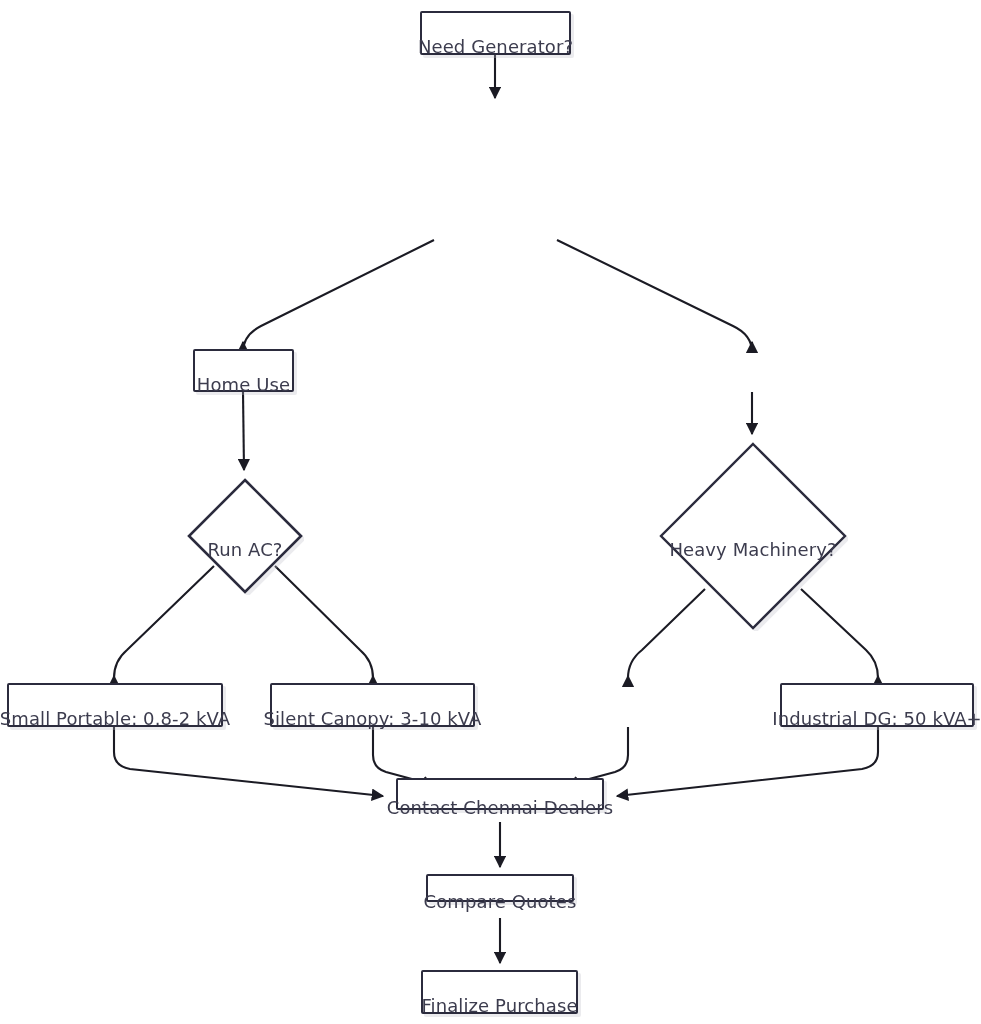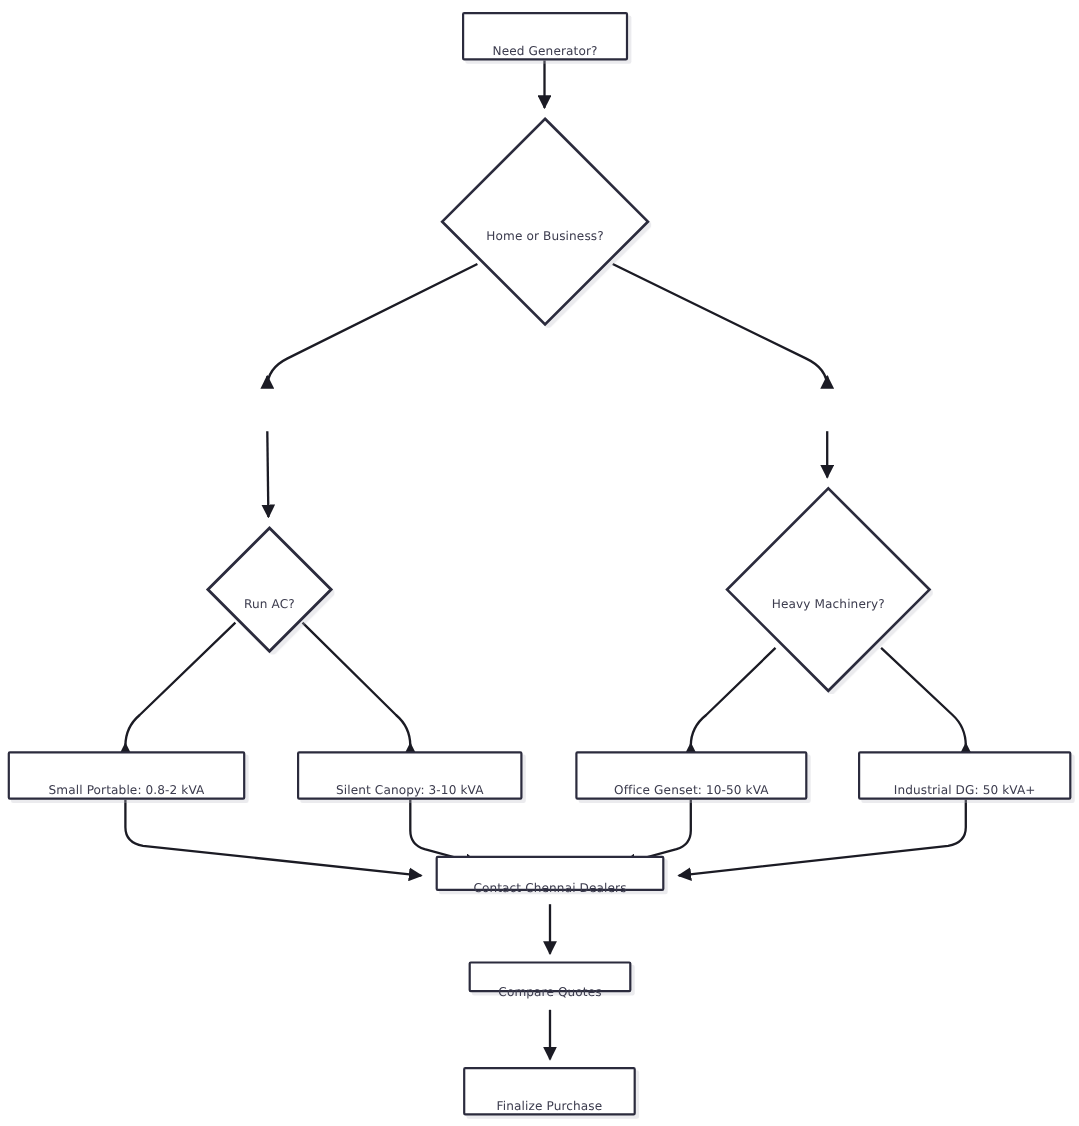--- a/index.html
+++ b/index.html
@@ -35,21 +35,21 @@
     text-align: center;
   }
   .node-box {
     background: #ffffff;
     border: 2px solid #2b2b3d;
     border-radius: 2px;
     box-shadow: 3px 3px 0 0 rgba(190,190,200,0.30);
   }
   .node-label {
     color: #3c3c4e;
-    font-size: 11px;
+    font-size: 18px;
     line-height: 1.1;
     letter-spacing: 0.1px;
     white-space: nowrap;
     font-family: "DejaVu Sans", "Liberation Sans", sans-serif;
     margin-top: 28px;
   }
   .node-decision {
     background: transparent;
     border: none;
   }
@@ -107,27 +107,24 @@
       <path d="M 500 822 L 500 867"></path>
 
       <path d="M 500 918 L 500 963"></path>
     </g>
   </svg>
 
   <div class="node node-box" style="left:420px; top:11px; width:151px; height:44px;">
     <span class="node-label">Need Generator?</span>
   </div>
 
-  <div class="node node-decision" style="left:399px; top:105px; width:193px; height:193px;">
-    <svg class="diamond-shape" viewBox="0 0 193 193" preserveAspectRatio="none">
-      <polygon points="96.5,3 190,96.5 96.5,190 3,96.5" fill="#ffffff" stroke="#2b2b3d" stroke-width="2.4" style="filter: drop-shadow(3px 3px 0 rgba(190,190,200,0.30));"></polygon>
-    </svg>
-    <span class="node-label">Home or Business?</span>
+
+  <div class="node node-box" style="left:193px; top:349px; width:101px; height:43px;">
+    <span class="node-label">Home Use</span>
   </div>
-
 
 
   <div class="node node-decision" style="left:186px; top:477px; width:118px; height:118px;">
     <svg class="diamond-shape" viewBox="0 0 118 118" preserveAspectRatio="none">
       <polygon points="59,3 115,59 59,115 3,59" fill="#ffffff" stroke="#2b2b3d" stroke-width="2.6" style="filter: drop-shadow(3px 3px 0 rgba(190,190,200,0.30));"></polygon>
     </svg>
     <span class="node-label">Run AC?</span>
   </div>
 
   <div class="node node-decision" style="left:658px; top:441px; width:190px; height:190px;">
@@ -138,23 +135,20 @@
   </div>
 
   <div class="node node-box" style="left:7px; top:683px; width:216px; height:44px;">
     <span class="node-label">Small Portable: 0.8-2 kVA</span>
   </div>
 
   <div class="node node-box" style="left:270px; top:683px; width:205px; height:44px;">
     <span class="node-label">Silent Canopy: 3-10 kVA</span>
   </div>
 
-  <div class="node node-box" style="left:523px; top:683px; width:211px; height:44px;">
-    <span class="node-label">Office Genset: 10-50 kVA</span>
-  </div>
 
   <div class="node node-box" style="left:780px; top:683px; width:194px; height:44px;text-align:right;">
     <span class="node-label">Industrial DG: 50 kVA+</span>
   </div>
 
   <div class="node node-box" style="left:396px; top:778px; width:208px; height:32px;">
     <span class="node-label">Contact Chennai Dealers</span>
   </div>
 
   <div class="node node-box" style="left:426px; top:874px; width:148px; height:28px;">

